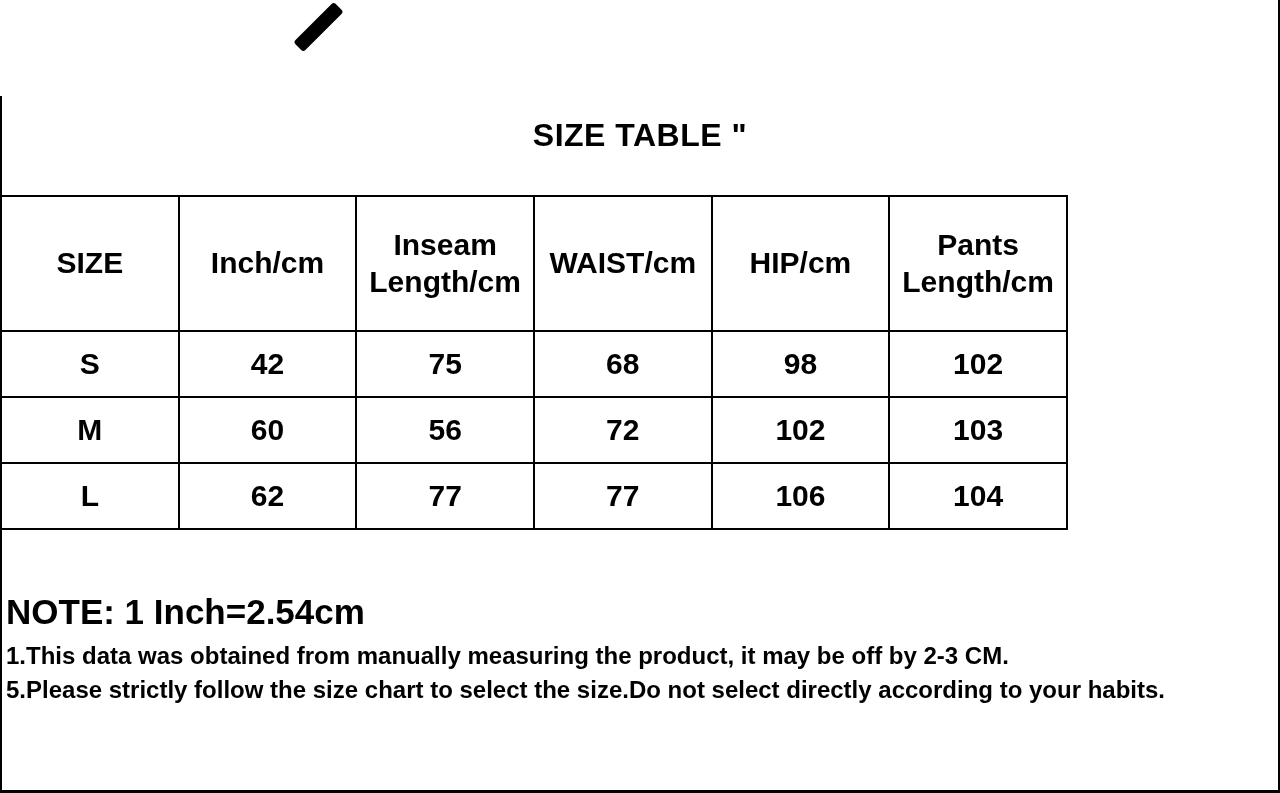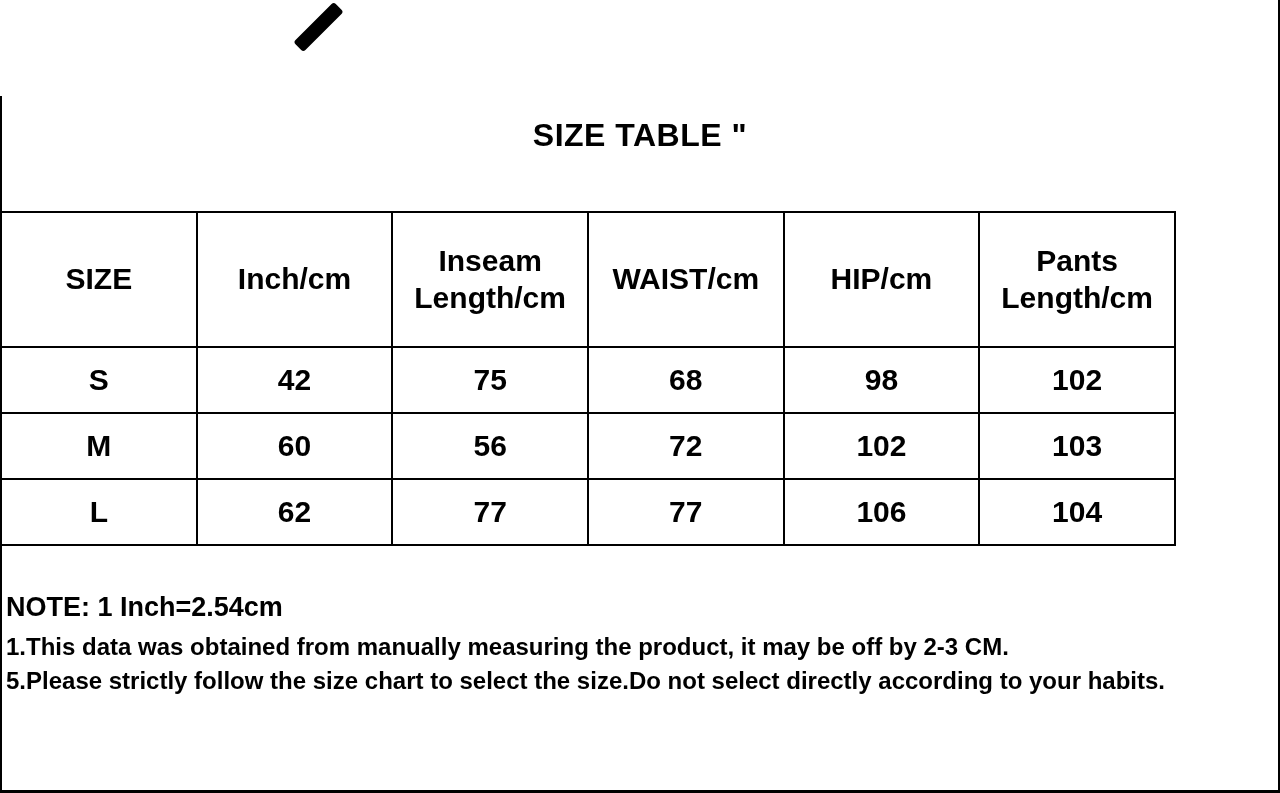--- a/index.html
+++ b/index.html
@@ -40,23 +40,23 @@
     width: 100%;
     text-align: center;
     font-size: 32px;
     font-weight: bold;
     letter-spacing: 0.5px;
     white-space: pre;
   }
 
   table.size-table {
     position: absolute;
-    top: 211px;
+    top: 195px;
     left: 0;
-    width: 1176px;
+    width: 1068px;
     border-collapse: collapse;
     table-layout: fixed;
   }
   table.size-table th,
   table.size-table td {
     border: 2px solid #000;
     text-align: center;
     vertical-align: middle;
     font-weight: bold;
     font-size: 30px;
@@ -66,21 +66,21 @@
   tr.header-row { height: 135px; }
   tr.data-row   { height: 66px; }
 
   .notes {
     position: absolute;
     left: 6px;
     top: 592px;
     width: 1268px;
   }
   .note-heading {
-    font-size: 27px;
+    font-size: 35px;
     font-weight: bold;
     margin: 0 0 7px 0;
   }
   .note-item {
     font-size: 24px;
     font-weight: bold;
     line-height: 34px;
     margin: 0;
   }
 </style>

